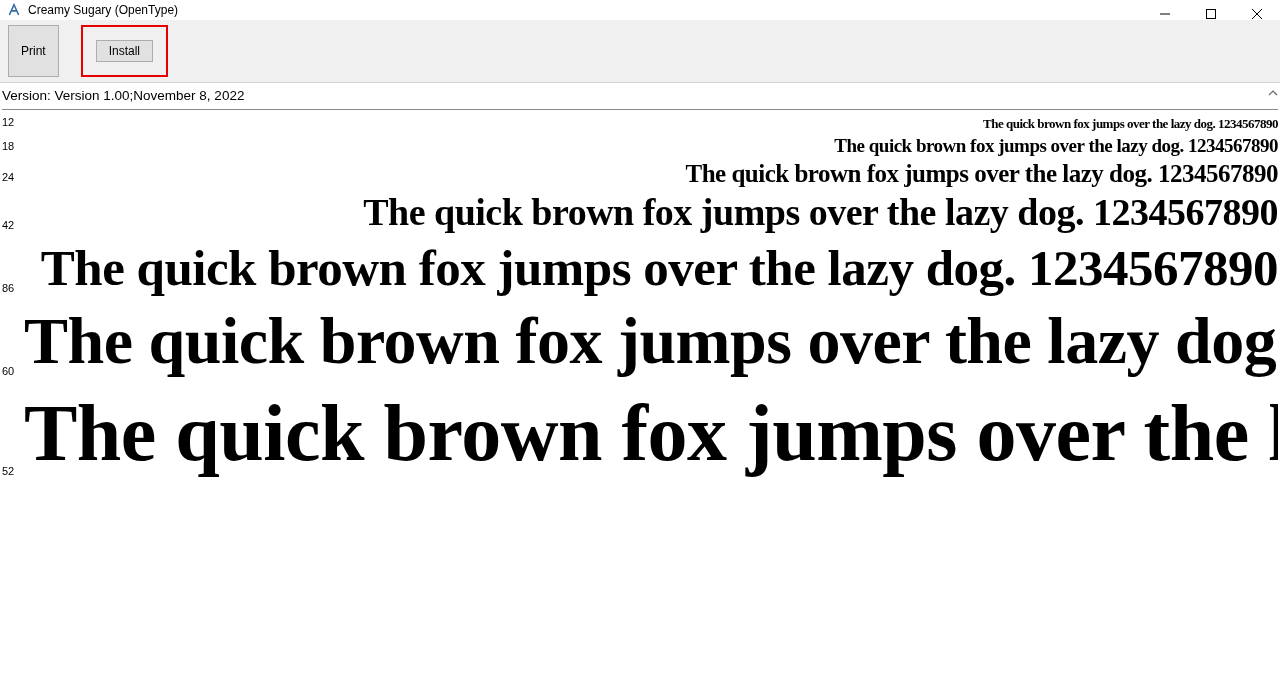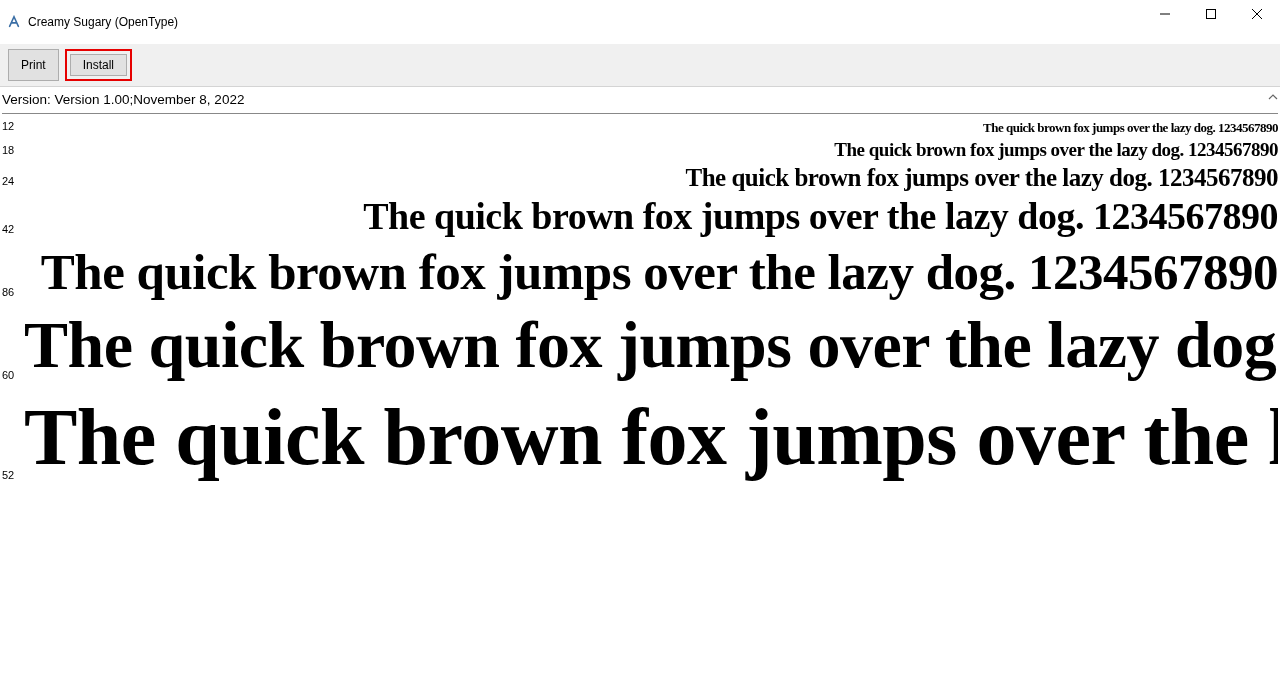--- a/index.html
+++ b/index.html
@@ -5,21 +5,21 @@
     * { margin: 0; padding: 0; box-sizing: border-box; }
     body {
       font-family: "Segoe UI", Tahoma, sans-serif;
       font-size: 12px;
       background: #fff;
       overflow: hidden;
       width: 1280px;
       height: 680px;
     }
     .titlebar {
-      height: 44px;
+      height: 20px;
       display: flex;
       align-items: center;
       justify-content: space-between;
       padding: 0 0 0 6px;
       background: #fff;
     }
     .titlebar-left {
       display: flex;
       align-items: center;
       gap: 6px;
@@ -47,37 +47,37 @@
       justify-content: center;
       background: transparent;
       border: none;
       cursor: pointer;
     }
     .toolbar {
       background: #f0f0f0;
       border-bottom: 1px solid #d4d4d4;
       padding: 5px 8px;
       display: flex;
-      gap: 6px;
+      gap: 22px;
     }
     .toolbar button {
       background: #e1e1e1;
       border: 1px solid #adadad;
       padding: 3px 12px;
       font-size: 12px;
       cursor: pointer;
       font-family: inherit;
     }
     .highlight-box {
       border: 2px solid #e60000;
       padding: 1px;
       display: inline-block;
     }
     .highlight-box button {
-      margin: 2px;
+      margin: 12px;
     }
     .content-wrapper {
       position: relative;
       height: calc(100% - 28px - 34px);
       overflow: hidden;
     }
     .content {
       padding: 4px 2px 0 2px;
       height: 100%;
       overflow: hidden;

